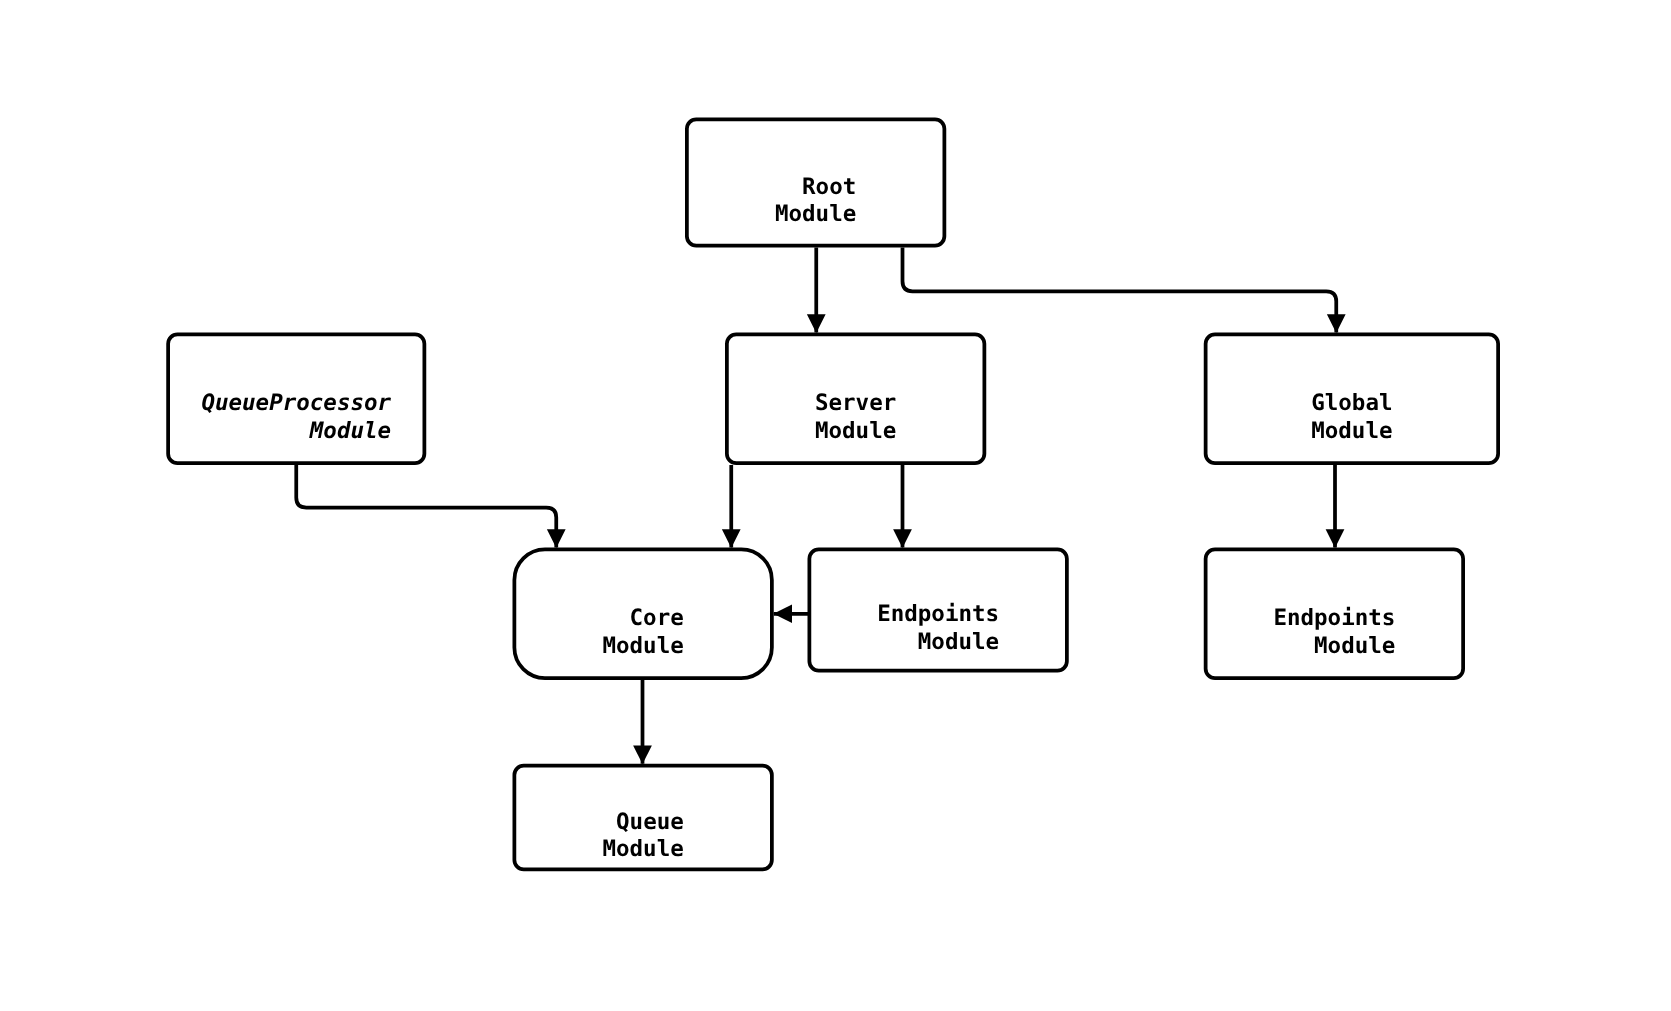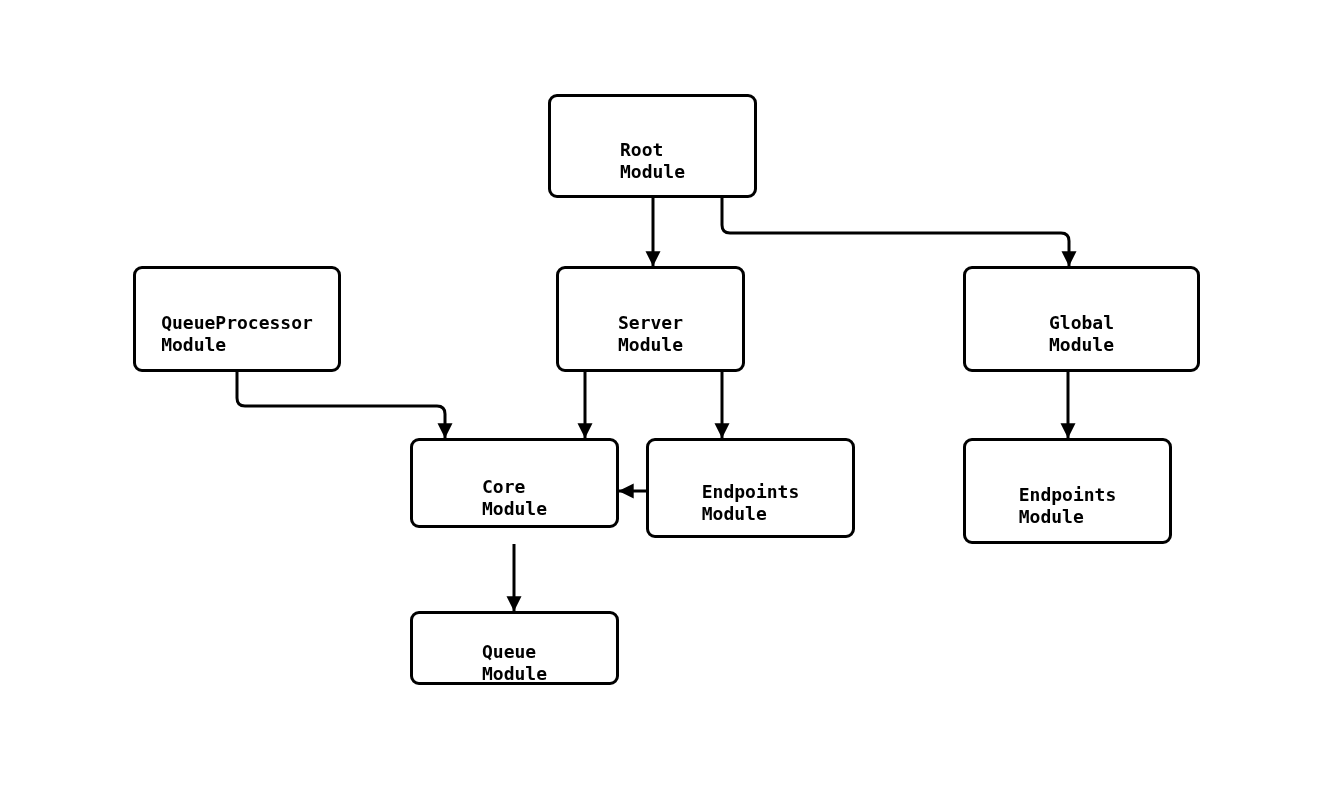--- a/index.html
+++ b/index.html
@@ -33,21 +33,21 @@
     display: flex;
     align-items: center;
     justify-content: center;
   }
   .node-label {
     font-family: "DejaVu Sans Mono", "Liberation Mono", monospace;
     font-weight: bold;
     font-size: 18px;
     line-height: 22px;
     color: #000000;
-    text-align: left;
+    text-align: right;
     white-space: pre-line;
     margin-top: 30px;
   }
 </style>
 </head>
 <body>
 
 <div class="canvas">
 
   <svg class="edges" width="1337" height="809" viewBox="0 0 1337 809">
@@ -64,48 +64,48 @@
     <path d="M687,491 L619,491" marker-end="url(#arrow)"></path>
     <path d="M1068,372 L1068,438" marker-end="url(#arrow)"></path>
     <path d="M514,544 L514,611" marker-end="url(#arrow)"></path>
   </svg>
 
   <div class="node" style="left:548px; top:94px; width:209px; height:104px;">
     <span class="node-label">Root
 Module</span>
   </div>
 
-  <div class="node" style="left:133px; top:266px; width:208px; height:106px;">
+  <div class="node" style="left:133px; top:266px; width:208px; height:106px;font-style:italic;">
     <span class="node-label">QueueProcessor
 Module</span>
   </div>
 
-  <div class="node" style="left:556px; top:266px; width:189px; height:106px;">
+  <div class="node" style="left:580px; top:266px; width:209px; height:106px;">
     <span class="node-label">Server
 Module</span>
   </div>
 
   <div class="node" style="left:963px; top:266px; width:237px; height:106px;">
     <span class="node-label">Global
 Module</span>
   </div>
 
-  <div class="node" style="left:410px; top:438px; width:209px; height:90px;">
+  <div class="node" style="left:410px; top:438px; width:209px; height:106px;border-radius:26px;">
     <span class="node-label">Core
 Module</span>
   </div>
 
   <div class="node" style="left:646px; top:438px; width:209px; height:100px;">
     <span class="node-label">Endpoints
 Module</span>
   </div>
 
   <div class="node" style="left:963px; top:438px; width:209px; height:106px;">
     <span class="node-label">Endpoints
 Module</span>
   </div>
 
-  <div class="node" style="left:410px; top:611px; width:209px; height:74px;">
+  <div class="node" style="left:410px; top:611px; width:209px; height:86px;">
     <span class="node-label">Queue
 Module</span>
   </div>
 
 </div>
 
 </body></html>

